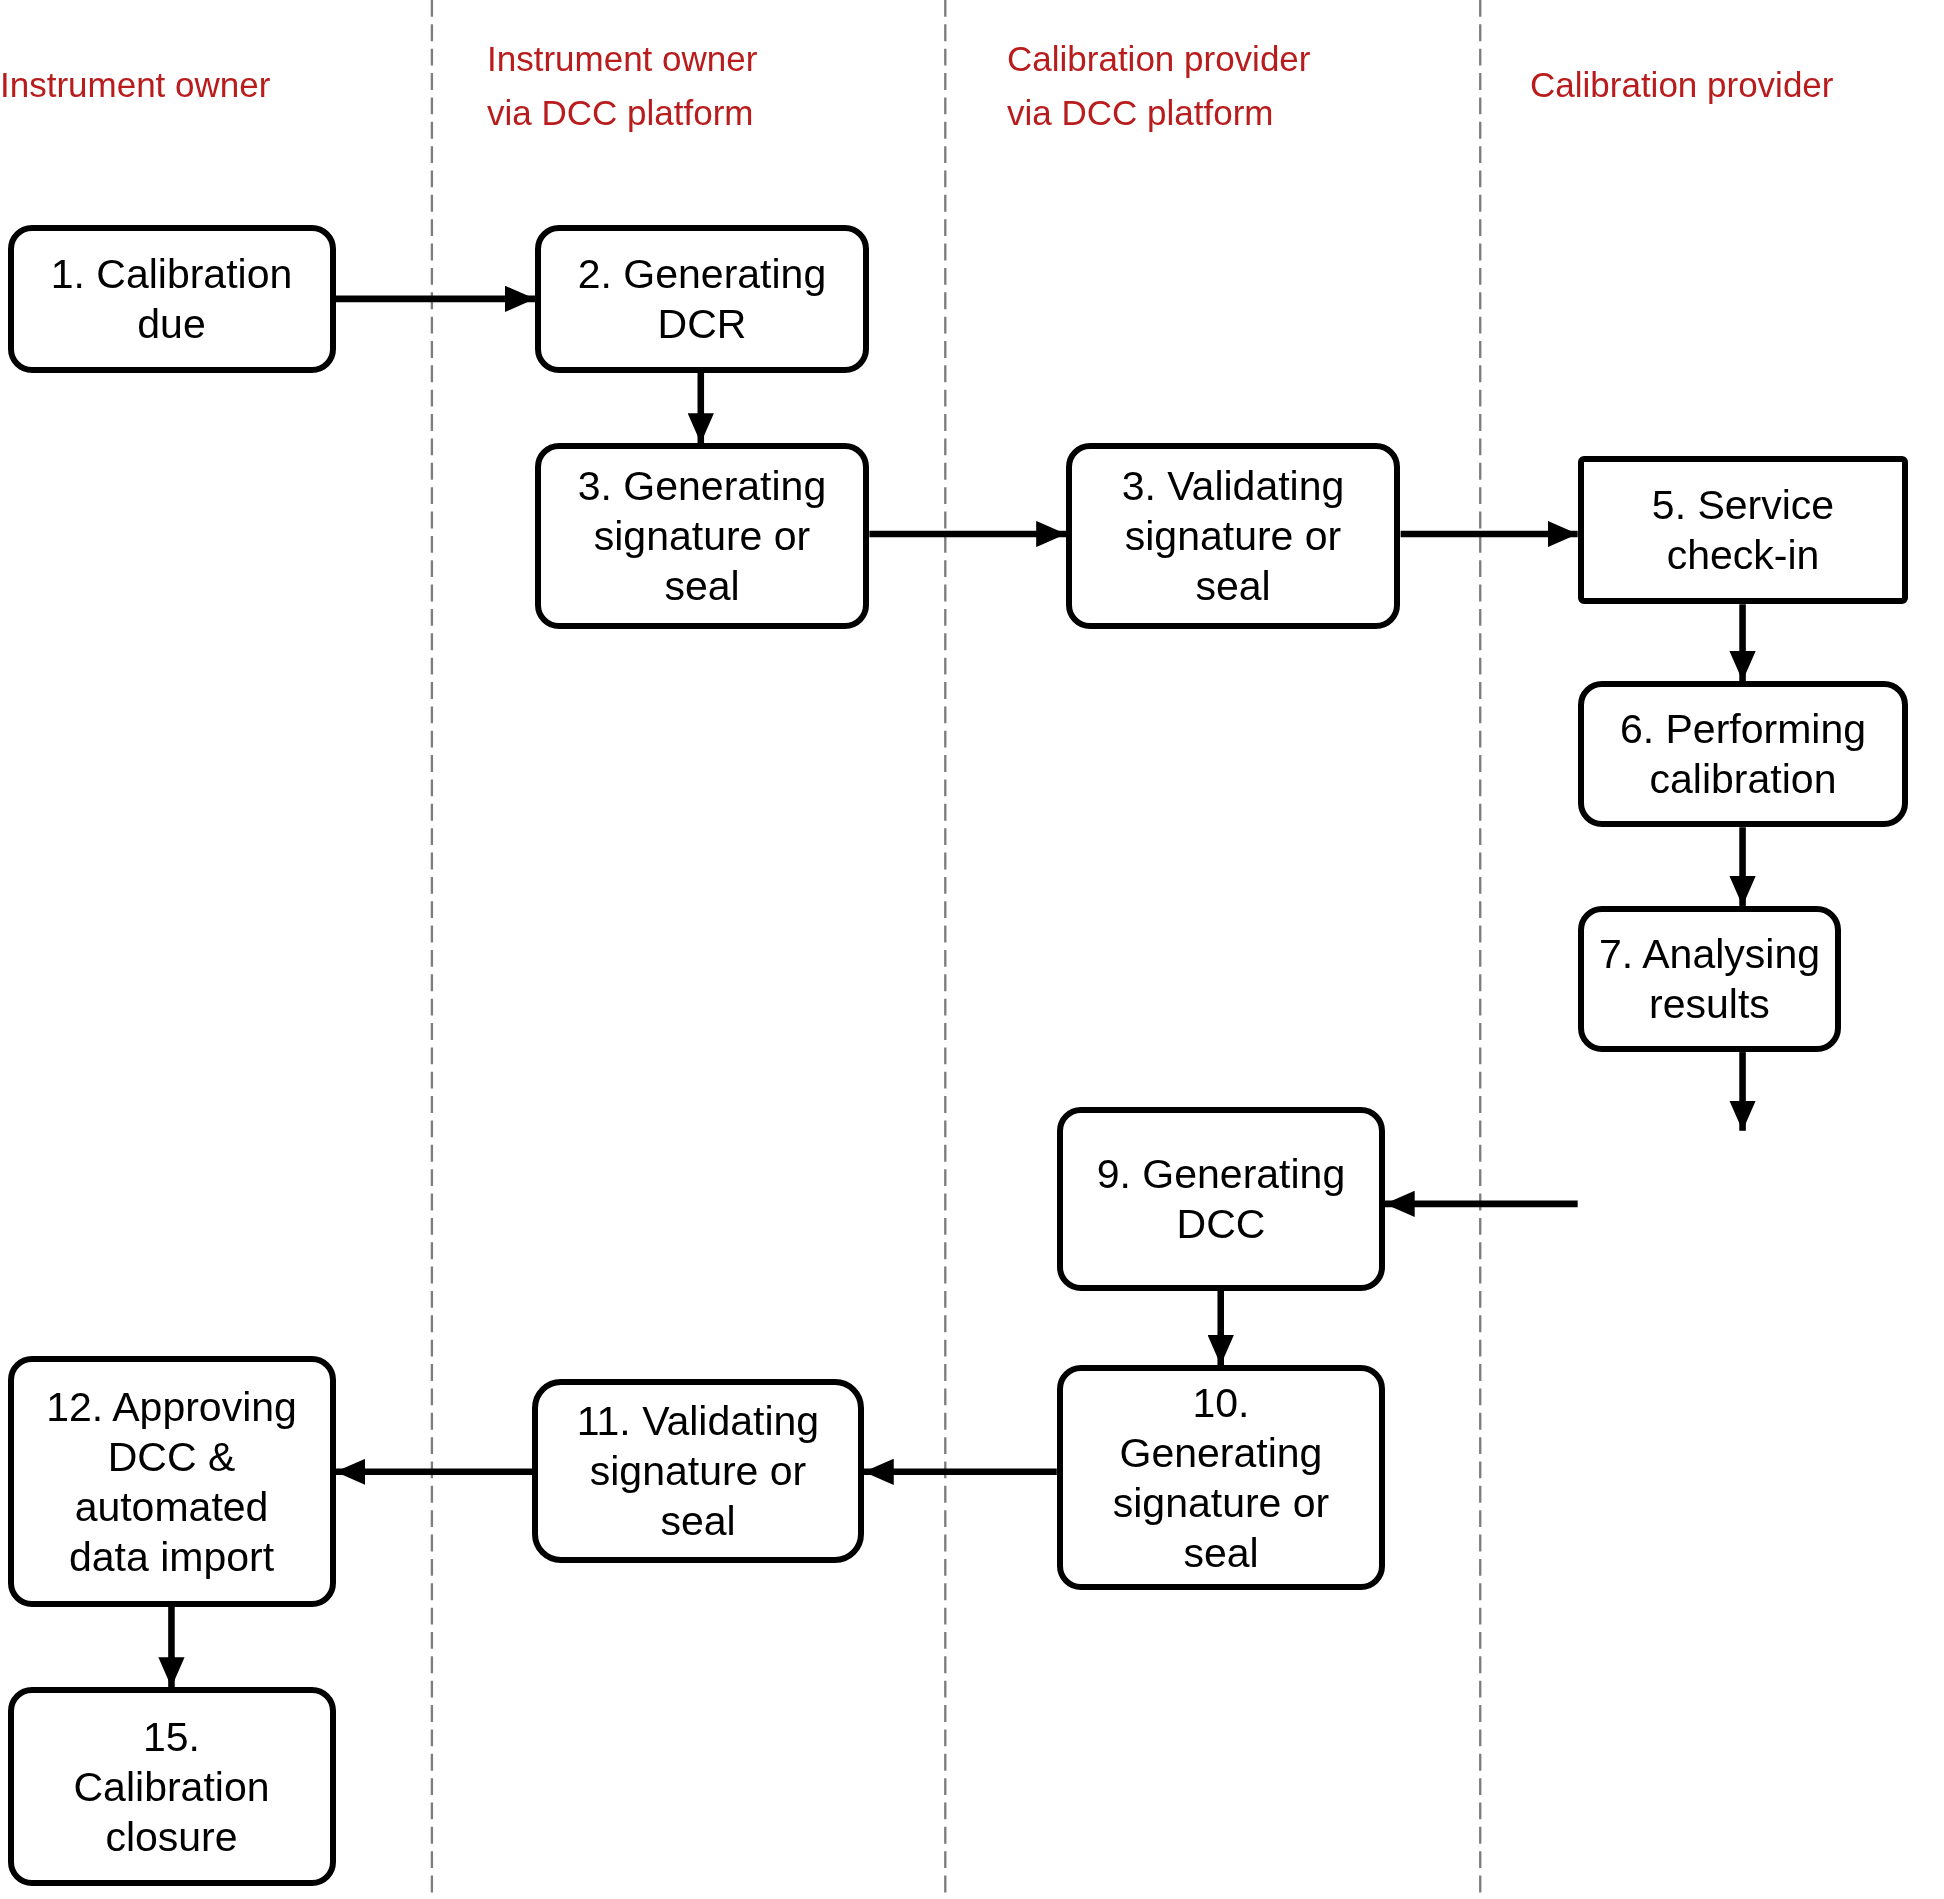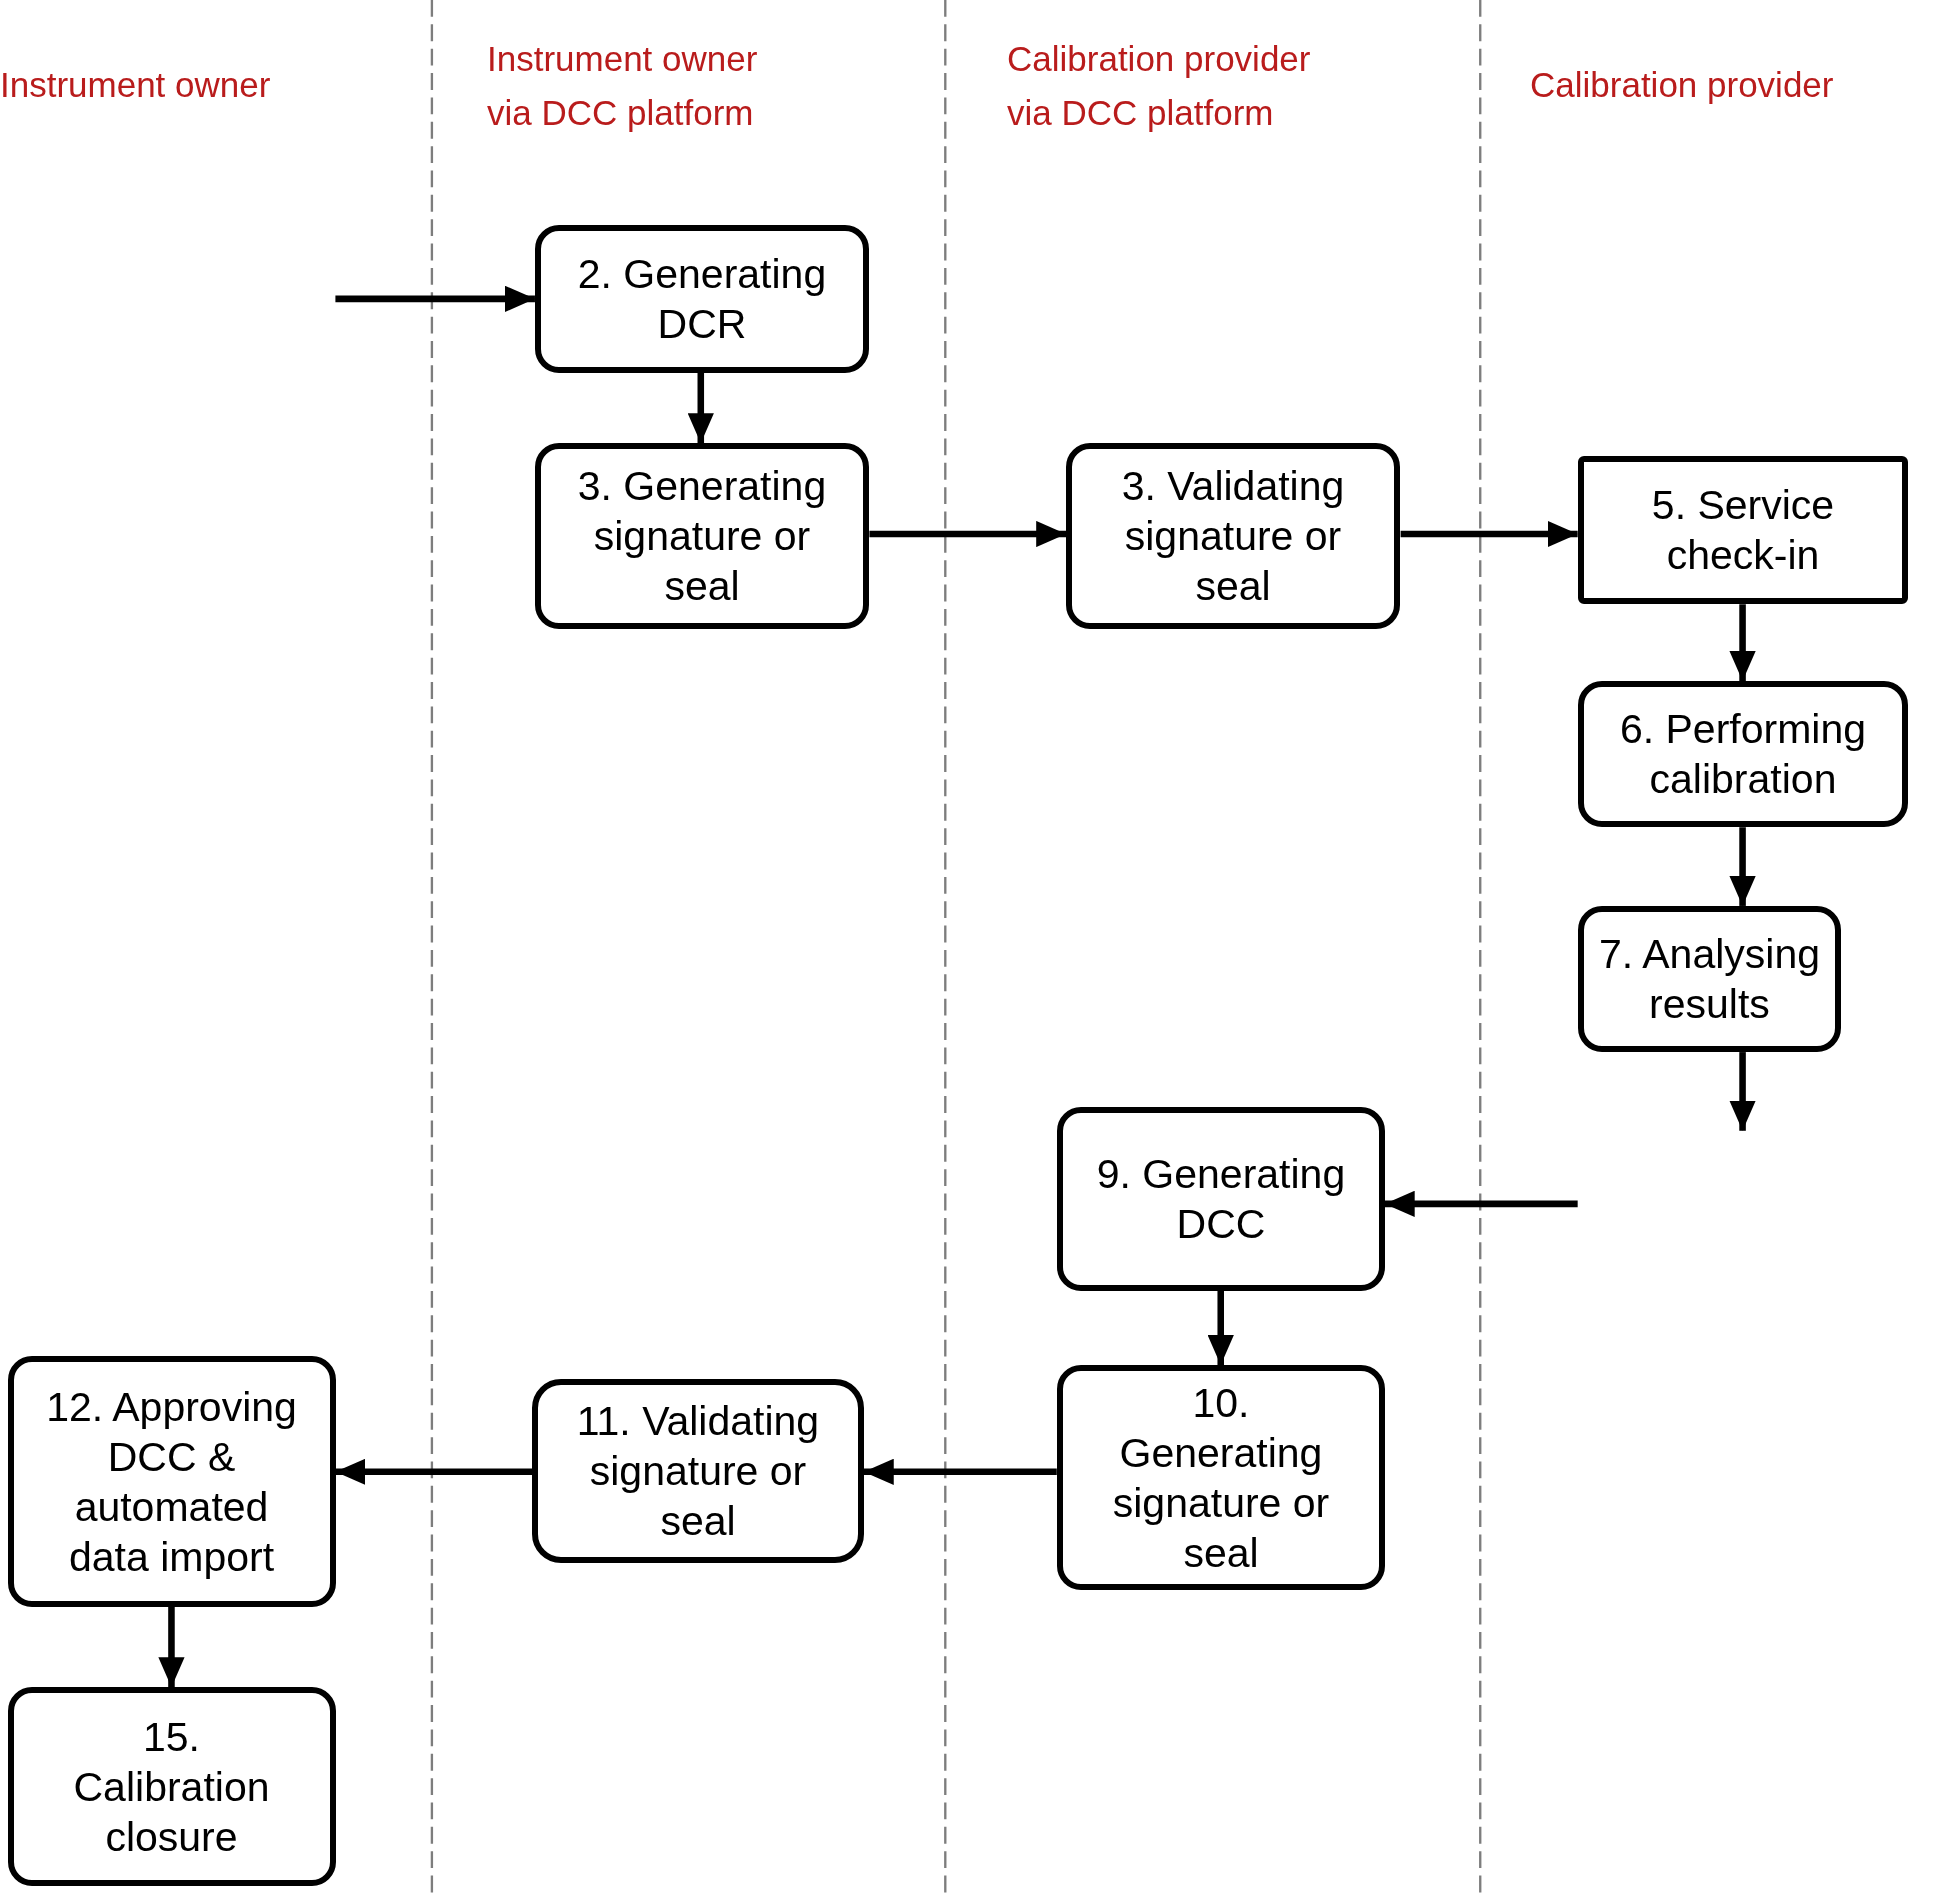--- a/index.html
+++ b/index.html
@@ -82,20 +82,22 @@
     </g>
   </svg>
 
   <div class="lane-header" style="left:0px;    top:58px; width:365px;">Instrument owner</div>
   <div class="lane-header" style="left:487px;  top:32px; width:422px;">Instrument owner
 via DCC platform</div>
   <div class="lane-header" style="left:1007px; top:32px; width:422px;">Calibration provider
 via DCC platform</div>
   <div class="lane-header" style="left:1530px; top:58px; width:417px;">Calibration provider</div>
 
+  <div class="node" style="left:7.5px;    top:225px;  width:328px; height:148px;">1. Calibration
+due</div>
   <div class="node" style="left:535px;  top:225px;  width:334px; height:148px;">2. Generating
 DCR</div>
   <div class="node" style="left:535px;  top:443px;  width:334px; height:186px;">3. Generating
 signature or
 seal</div>
   <div class="node" style="left:1066px; top:443px;  width:334px; height:186px;">3. Validating
 signature or
 seal</div>
   <div class="node" style="left:1578px; top:456px;  width:330px; height:148px;border-radius:6px;">5. Service
 check-in</div>

